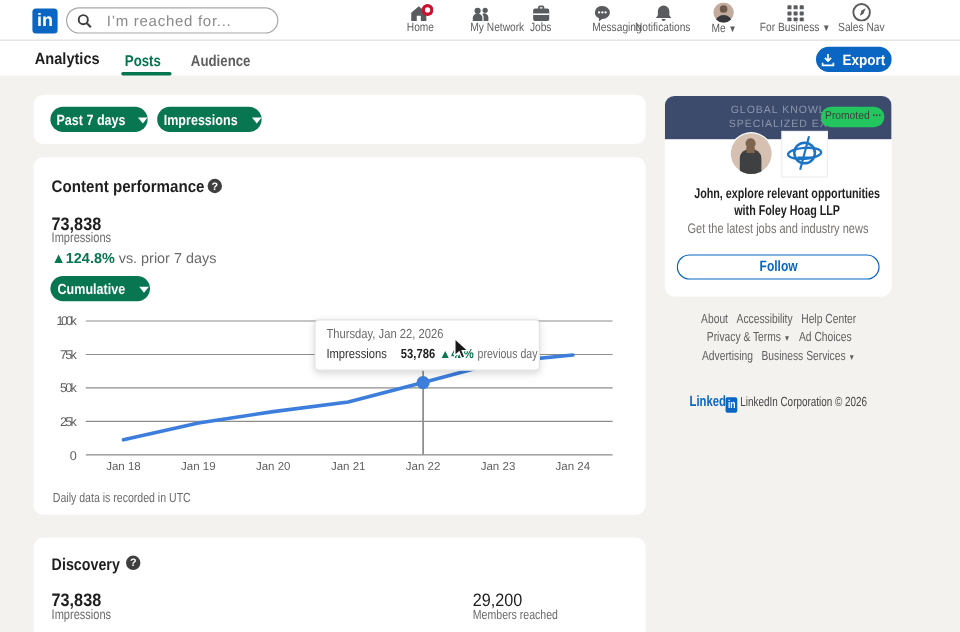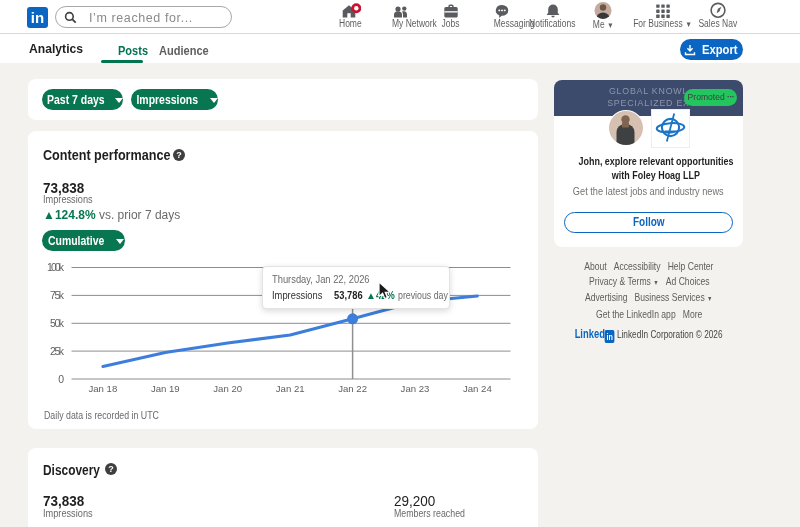--- a/index.html
+++ b/index.html
@@ -107,21 +107,21 @@
 <div class="navitem" style="left:692px;width:52px;">
   <svg width="24" height="18" viewBox="0 0 24 18">
     <circle cx="12" cy="10.3" r="6.9" fill="none" stroke="#595b5e" stroke-width="1.6"></circle>
     <path d="M15.4 6.8 l-2 4.8 -2.8 1.6 1.3-4.4 Z" fill="#595b5e"></path>
   </svg>
   <div class="lbl"><span class="t">Sales Nav</span></div>
 </div>
 
 <div class="abs" style="left:0;top:34px;width:800px;height:29px;background:#fff;"></div>
 <div class="abs" style="left:28.5px;top:41px;font-size:13.5px;font-weight:bold;color:#1f1f1f;"><span class="sx" style="transform:scaleX(0.9);">Analytics</span></div>
-<div class="abs" style="left:118px;top:42.5px;font-size:13px;font-weight:bold;color:#01754f;"><span class="sx" style="transform:scaleX(0.85);">Posts</span></div>
+<div class="abs" style="left:104px;top:42.5px;font-size:13px;font-weight:bold;color:#01754f;"><span class="sx" style="transform:scaleX(0.85);">Posts</span></div>
 <div class="abs" style="left:101px;top:60px;width:41.5px;height:2.5px;background:#01754f;border-radius:2px;"></div>
 <div class="abs" style="left:158.5px;top:42.5px;font-size:13px;font-weight:bold;color:#5f5f5f;"><span class="sx" style="transform:scaleX(0.85);">Audience</span></div>
 <div class="abs" style="left:680px;top:39px;width:63px;height:21px;background:#0a66c2;border-radius:11px;color:#fff;font-weight:bold;font-size:12.5px;display:flex;align-items:center;justify-content:center;">
   <svg width="12" height="12" viewBox="0 0 12 12" style="margin-right:4px;">
       <path d="M6 1 v5.4 M3.4 4.2 L6 6.9 L8.6 4.2" stroke="#fff" stroke-width="1.4" fill="none"></path>
       <path d="M1.5 8.2 v2.3 h9 V8.2" stroke="#fff" stroke-width="1.4" fill="none"></path>
     </svg>
   <span class="cx" style="transform:scaleX(0.9);">Export</span>
   </div>
 
@@ -231,17 +231,16 @@
   </svg>
   <div class="abs" style="left:0;top:75px;width:189px;text-align:center;font-size:11.8px;font-weight:bold;color:#1f1f1f;line-height:13.5px;white-space:nowrap;"><span class="cx" style="transform:scaleX(0.76);">John, explore relevant opportunities<br>with Foley Hoag LLP</span></div>
   <div class="abs" style="left:0;top:105px;width:189px;text-align:center;font-size:11.5px;color:#77736e;white-space:nowrap;"><span class="cx" style="transform:scaleX(0.8);">Get the latest jobs and industry news</span></div>
   <div class="abs" style="left:10px;top:132px;width:169px;height:21px;border:1.5px solid #0a66c2;border-radius:12px;color:#0a66c2;font-weight:bold;font-size:12.5px;text-align:center;line-height:19px;"><span class="cx" style="transform:scaleX(0.8);">Follow</span></div>
 </div>
 
 <div class="abs" style="left:534px;top:259px;width:230px;text-align:center;font-size:11px;line-height:15.2px;color:#5e5e5e;white-space:nowrap;">
   <div><span class="cx" style="transform:scaleX(0.78);">About&nbsp;&nbsp;&nbsp;Accessibility&nbsp;&nbsp;&nbsp;Help Center</span></div>
   <div><span class="cx" style="transform:scaleX(0.78);">Privacy &amp; Terms <span style="font-size:7px;">▼</span>&nbsp;&nbsp;&nbsp;Ad Choices</span></div>
   <div><span class="cx" style="transform:scaleX(0.78);">Advertising&nbsp;&nbsp;&nbsp;Business Services <span style="font-size:7px;">▼</span></span></div>
-  <div><span class="cx" style="transform:scaleX(0.78);">Get the LinkedIn app&nbsp;&nbsp;&nbsp;More</span></div>
 </div>
 <div class="abs" style="left:544px;top:327px;width:210px;text-align:center;font-size:11px;color:#454545;white-space:nowrap;">
   <span class="cx" style="transform:scaleX(0.75);"><span style="color:#0a66c2;font-weight:bold;font-size:12.5px;">Linked</span><span style="display:inline-block;background:#0a66c2;color:#fff;font-weight:bold;font-size:9.5px;width:13px;height:13px;line-height:13px;border-radius:2px;vertical-align:-2px;">in</span> LinkedIn Corporation © 2026</span>
 </div>
 
 </body></html>

